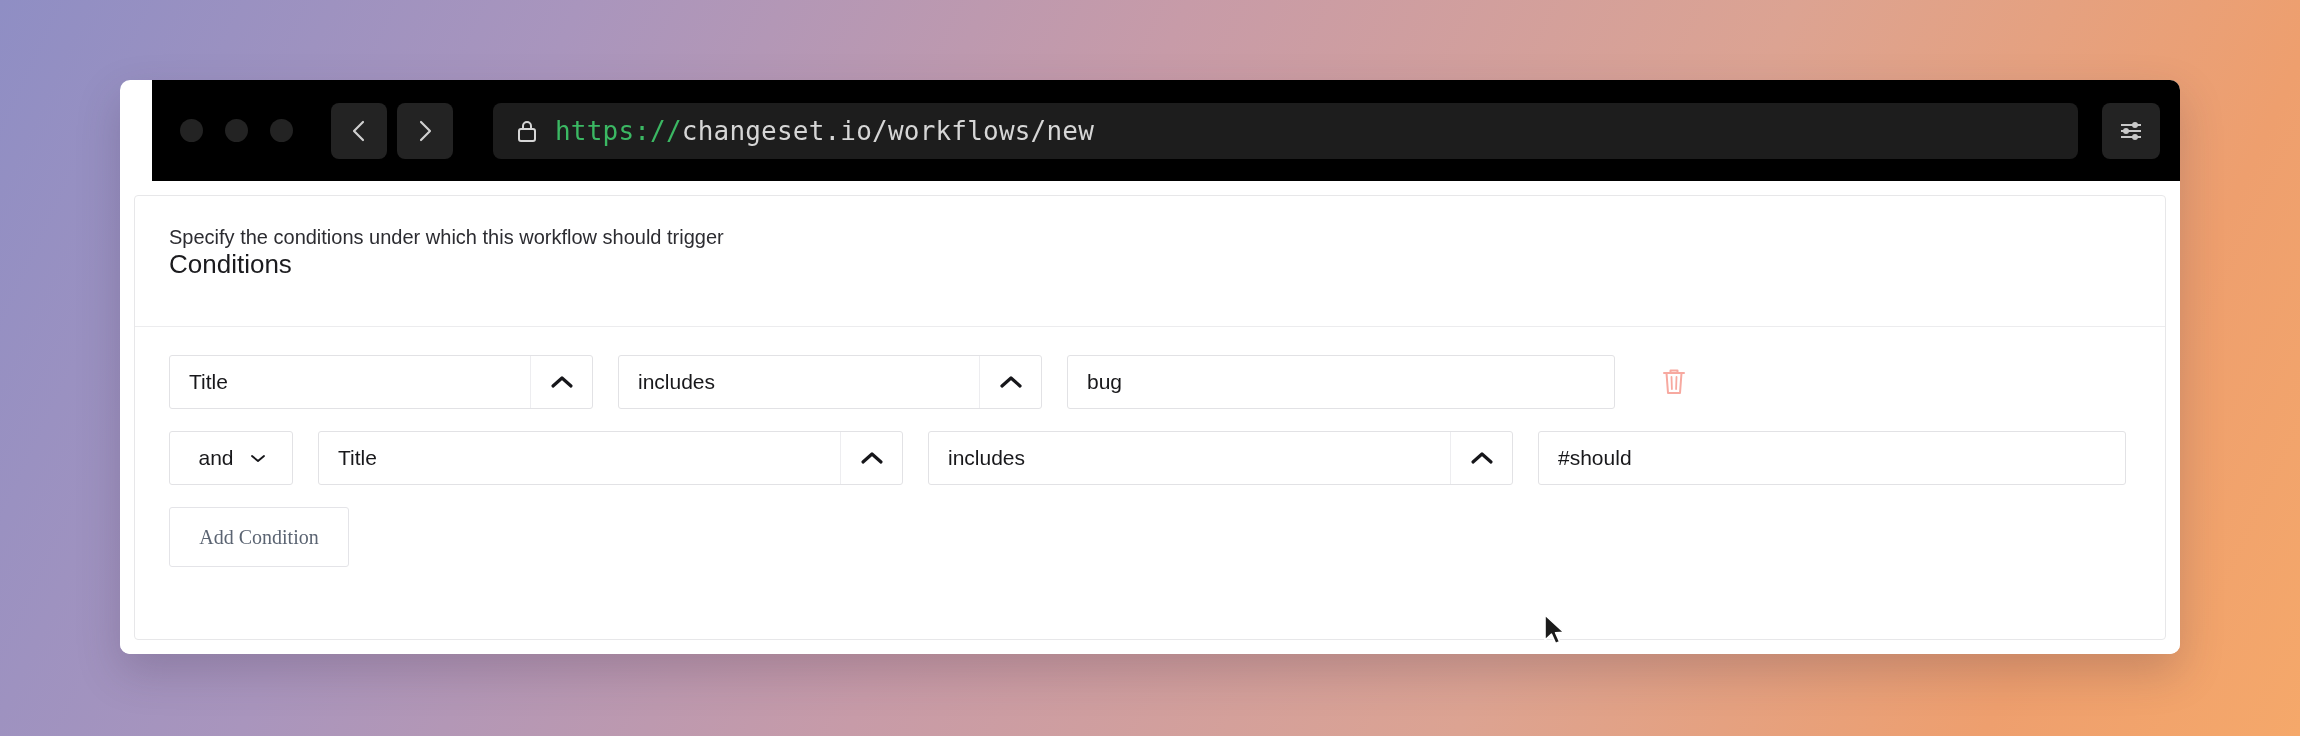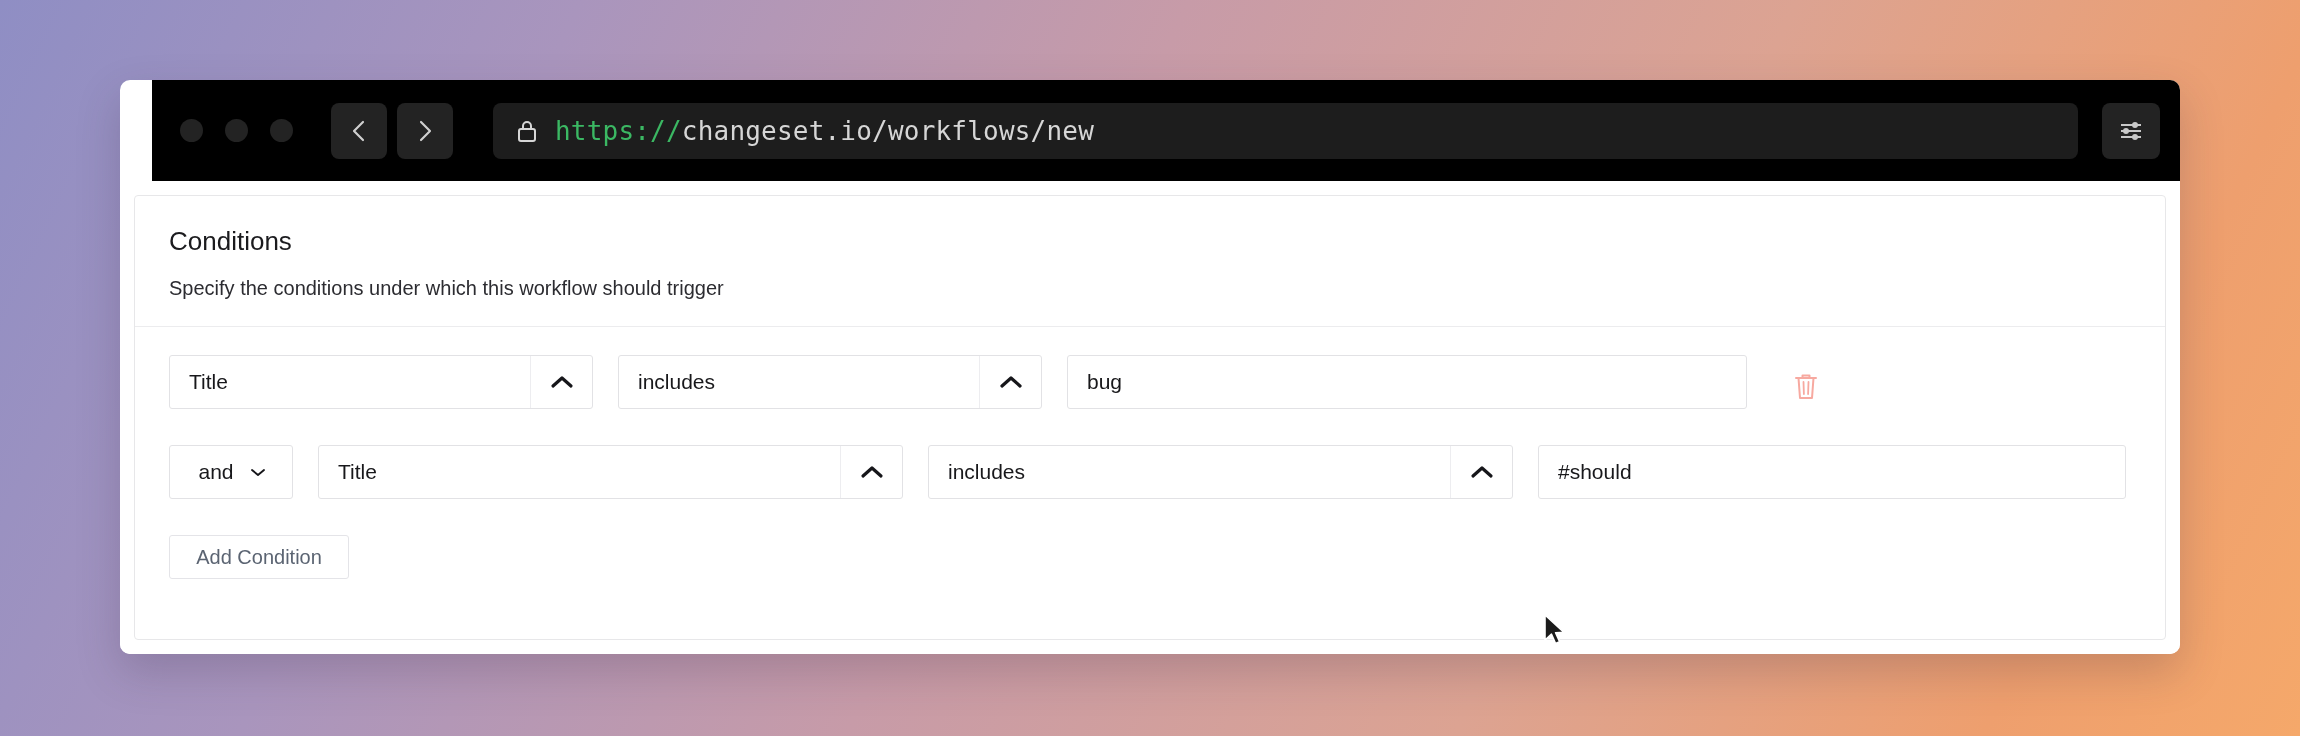--- a/index.html
+++ b/index.html
@@ -122,23 +122,23 @@
   }
 
   #card-body {
     padding: 28px 34px 0 34px;
     flex: 1 1 auto;
   }
 
   
   .condition-row {
     display: flex;
-    align-items: flex-end;
+    align-items: center;
     gap: 25px;
-    margin-bottom: 36px;
+    margin-bottom: 22px;
   }
 
   .field {
     height: 54px;
     border: 1px solid #e2e2e5;
     border-radius: 3px;
     background: #ffffff;
     display: flex;
     align-items: center;
     font-size: 21px;
@@ -162,45 +162,45 @@
   }
 
   .text-field {
     padding-left: 19px;
     cursor: text;
   }
 
   
   .r1-attr  { width: 424px; }
   .r1-op    { width: 424px; }
-  .r1-val   { width: 680px; }
+  .r1-val   { width: 548px; }
 
   
   .r2-join  { width: 124px; justify-content: center; gap: 14px; cursor: pointer; padding-left: 4px; }
   .r2-attr  { width: 585px; }
   .r2-op    { width: 585px; }
   .r2-val   { width: 588px; }
 
   .trash-btn {
     width: 40px; height: 44px;
     display: flex; align-items: center; justify-content: center;
     cursor: pointer;
     margin-left: 14px;
   }
 
   #add-condition-btn {
     margin-top: 16px;
-    height: 44px;
+    height: 60px;
     width: 180px;
     border: 1px solid #e4e4e8;
     border-radius: 3px;
     background: #ffffff;
     color: #5b6472;
     font-size: 20px;
-    font-family: Liberation Sans, sans-serif;
+    font-family: Liberation Serif, serif;
     cursor: pointer;
     display: flex;
     align-items: center;
     justify-content: center;
   }
 
   
   #mouse-cursor {
     position: absolute;
     left: 1543px;
@@ -253,22 +253,22 @@
         <circle cx="9" cy="13" r="3" fill="#c9c9c9"></circle>
         <circle cx="18" cy="19" r="3" fill="#c9c9c9"></circle>
       </svg>
     </div>
   </div>
 
   <div id="page-viewport">
     <div id="conditions-card">
 
       <div id="card-header">
+        <div id="card-subtitle">Specify the conditions under which this workflow should trigger</div>
         <div id="card-title">Conditions</div>
-        <div id="card-subtitle">Specify the conditions under which this workflow should trigger</div>
       </div>
 
       <div id="card-body">
 
         <div class="condition-row">
           <div class="field select-field r1-attr">
             <span class="sel-value">Title</span>
             <span class="chev-box">
               <svg width="26" height="16" viewBox="0 0 26 16">
                   <path d="M4 12 L13 4 L22 12" fill="none" stroke="#16161a" stroke-width="3.2" stroke-linecap="round" stroke-linejoin="round"></path>

